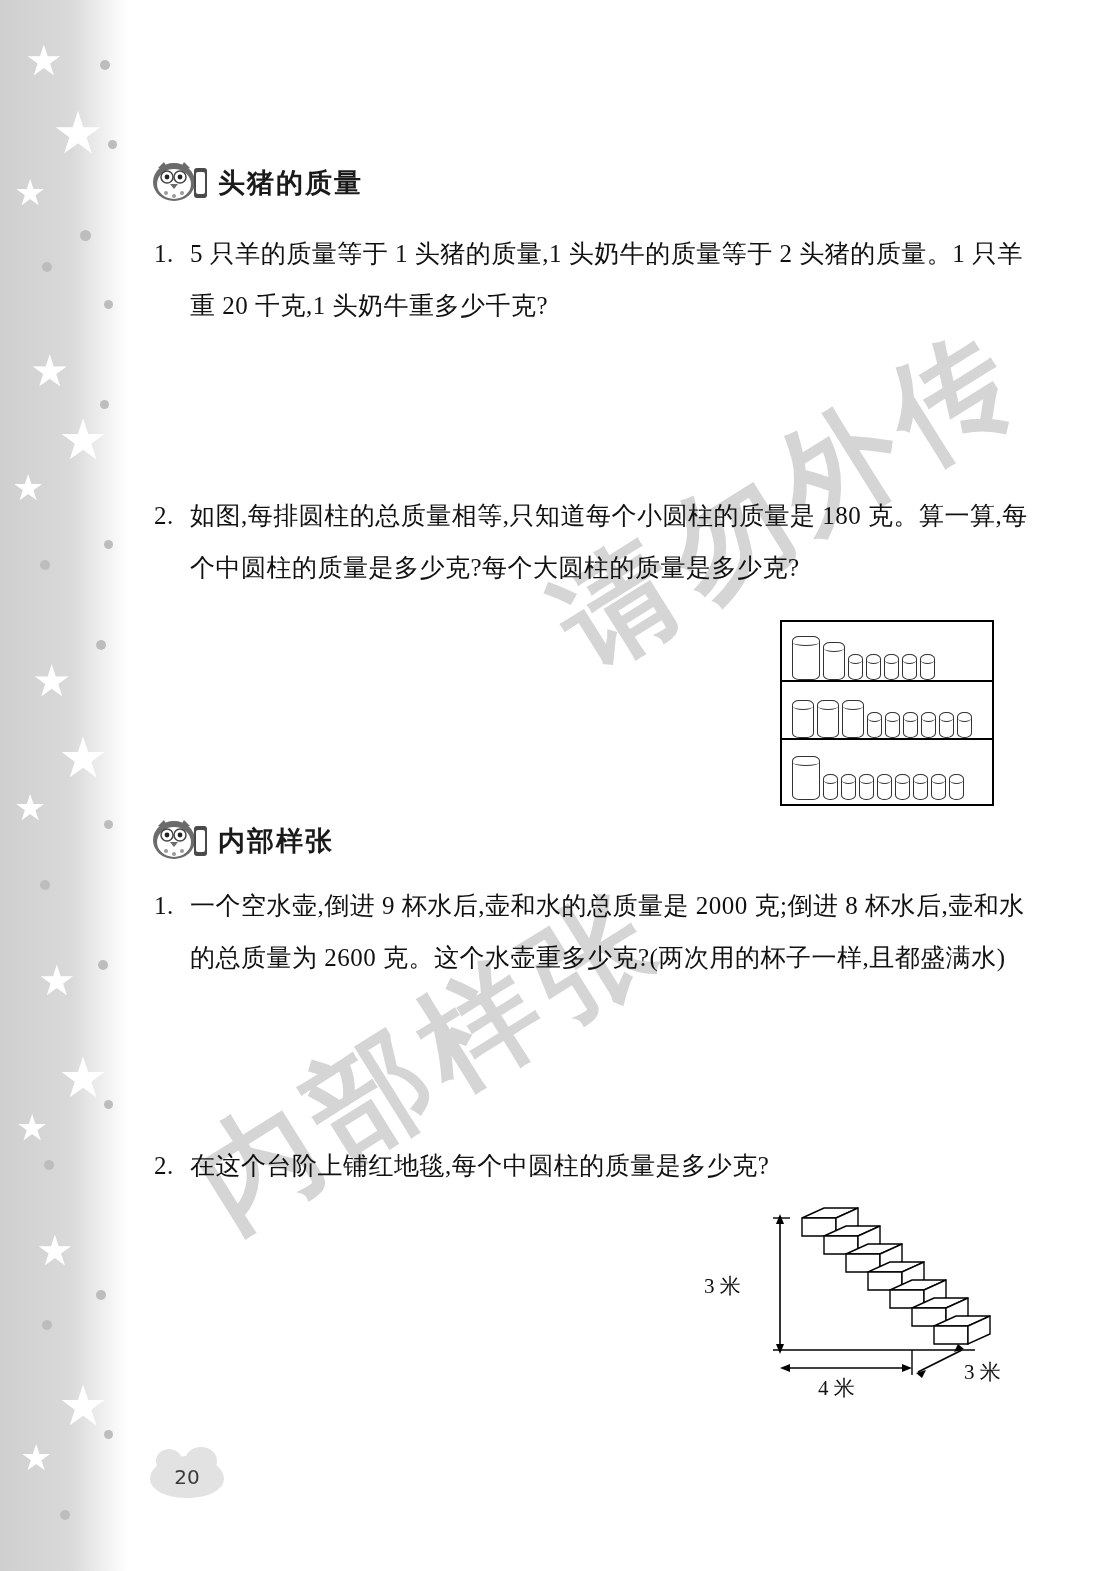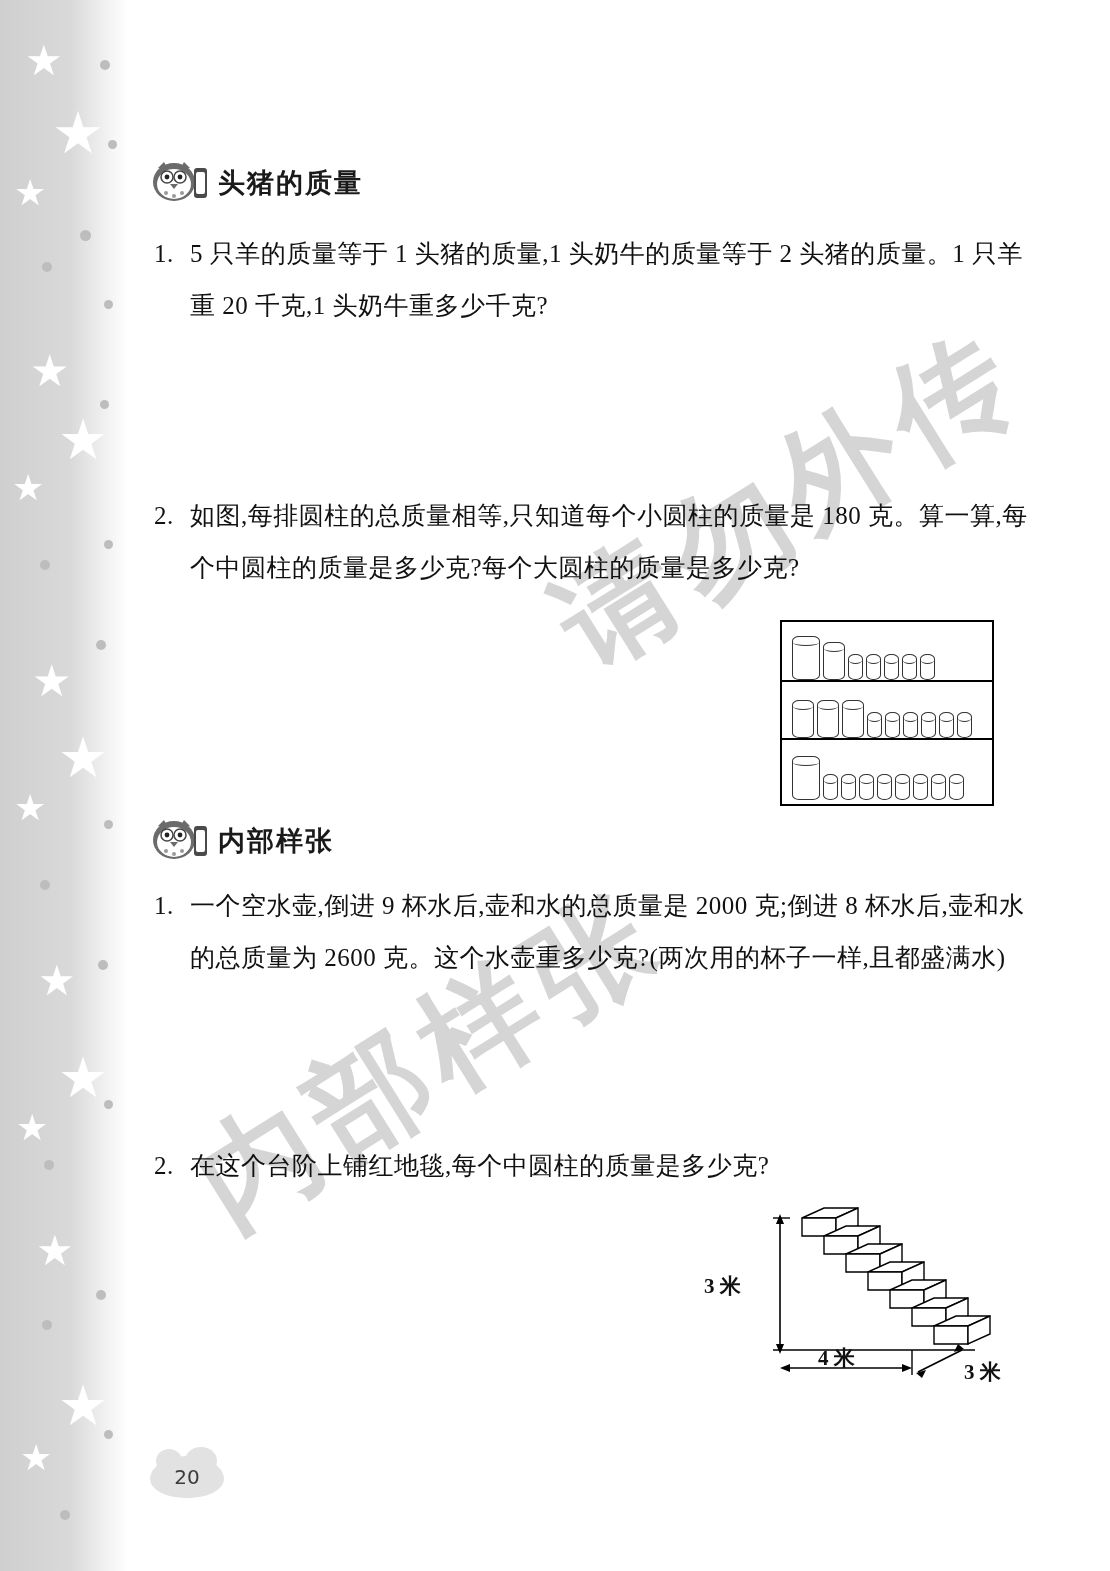--- a/index.html
+++ b/index.html
@@ -322,21 +322,21 @@
     <div class="q" style="left:14px; top:880px; width:880px;">
       <span class="num">1.</span>
       <span class="body">一个空水壶,倒进 9 杯水后,壶和水的总质量是 2000 克;倒进 8 杯水后,壶和水的总质量为 2600 克。这个水壶重多少克?(两次用的杯子一样,且都盛满水)</span>
     </div>
 
     <div class="q" style="left:14px; top:1140px; width:880px;">
       <span class="num">2.</span>
       <span class="body">在这个台阶上铺红地毯,每个中圆柱的质量是多少克?</span>
     </div>
 
-    <div class="fig-stair" style="left:600px; top:1200px; width:330px; height:190px;font-weight:bold;">
+    <div class="fig-stair" style="left:600px; top:1200px; width:330px; height:190px;">
       <svg width="330" height="190" viewBox="0 0 330 190">
 
         <line x1="40" y1="18" x2="40" y2="150" stroke="#000" stroke-width="1.6"></line>
         <polygon points="40,14 36,24 44,24" fill="#000"></polygon>
         <polygon points="40,154 36,144 44,144" fill="#000"></polygon>
         <line x1="33" y1="18" x2="50" y2="18" stroke="#000" stroke-width="1.4"></line>
         <line x1="33" y1="150" x2="235" y2="150" stroke="#000" stroke-width="1.4"></line>
 
         <line x1="44" y1="168" x2="168" y2="168" stroke="#000" stroke-width="1.6"></line>
         <polygon points="40,168 50,164 50,172" fill="#000"></polygon>
@@ -372,21 +372,21 @@
           <polygon points="172,108 206,108 228,98 194,98"></polygon>
           <polygon points="172,108 172,126 206,126 206,108"></polygon>
           <polygon points="206,108 228,98 228,116 206,126"></polygon>
 
           <polygon points="194,126 228,126 250,116 216,116"></polygon>
           <polygon points="194,126 194,144 228,144 228,126"></polygon>
           <polygon points="228,126 250,116 250,134 228,144"></polygon>
         </g>
       </svg>
       <span class="axis-label" style="left:-36px; top:72px;">3 米</span>
-      <span class="axis-label" style="left:78px; top:144px;">4 米</span>
+      <span class="axis-label" style="left:78px; top:174px;">4 米</span>
       <span class="axis-label" style="left:224px; top:158px;">3 米</span>
     </div>
 
   </div>
 
   <div class="page-num-wrap">
     <div class="page-num-cloud"></div>
     <div class="page-num-text">20</div>
   </div>
 

